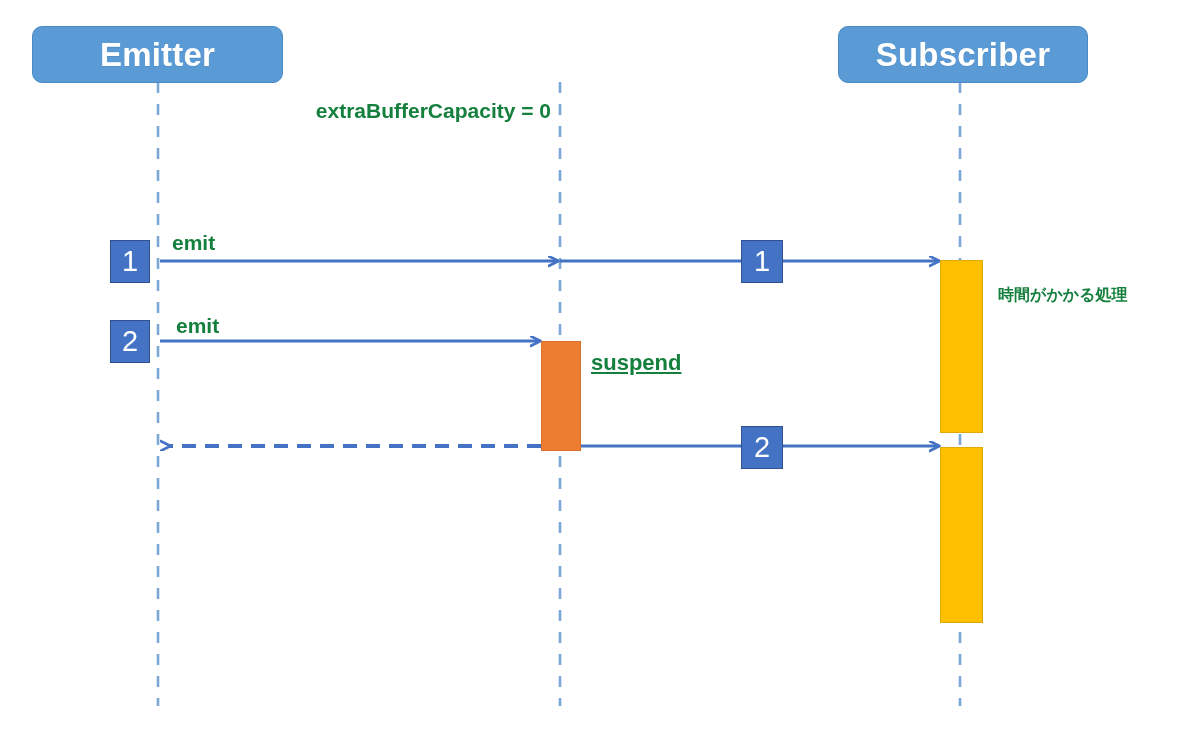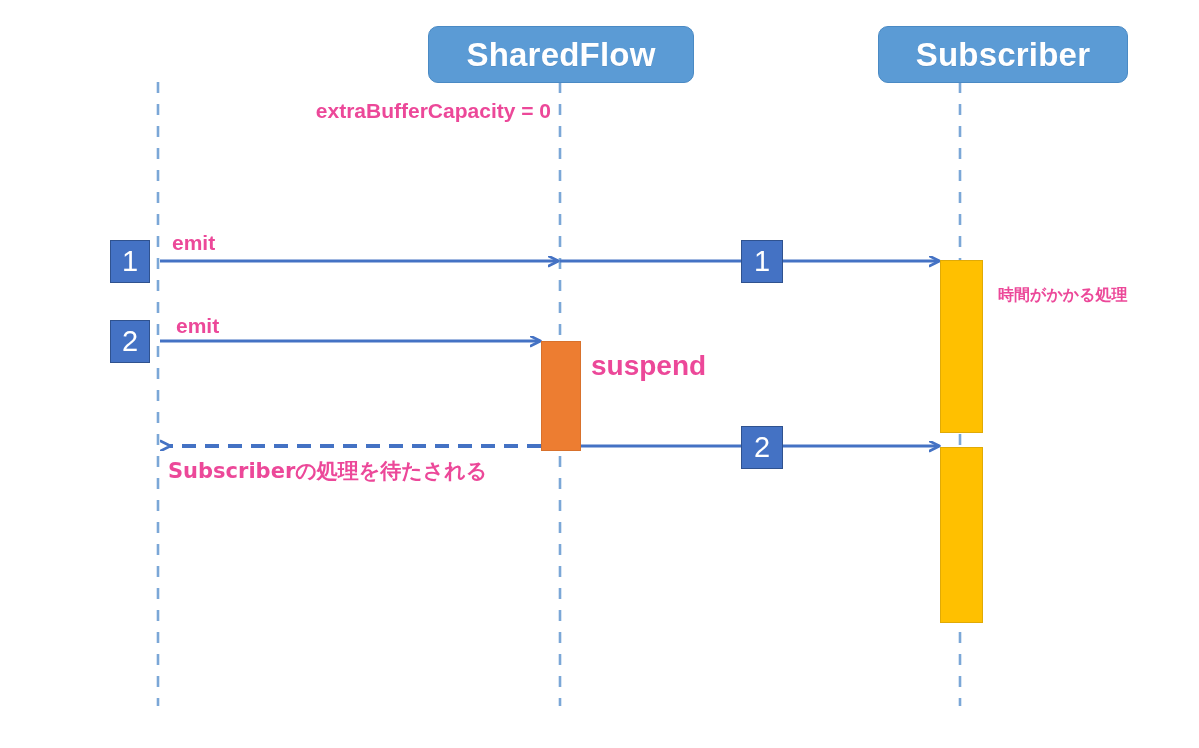--- a/index.html
+++ b/index.html
@@ -29,25 +29,25 @@
   .activation-yellow{
     position:absolute;box-sizing:border-box;
     background:#FFC000;border:1px solid #E0AA06;
   }
   .activation-orange{
     position:absolute;box-sizing:border-box;
     background:#ED7D31;border:1px solid #d8712c;
   }
 
   .note{
-    position:absolute;color:#ec4899;font-weight:bold;
+    position:absolute;color:#15803d;font-weight:bold;
     white-space:nowrap;line-height:1.1;
   }
   .note.jp{font-family:"DejaVu Sans","Liberation Sans",sans-serif;}
-  .note.sz22{font-size:28px;}
+  .note.sz22{font-size:22px;text-decoration:underline;}
   .note.sz21{font-size:21px;}
   .note.sz20{font-size:16px;}
   .note.right{transform:translateX(-100%);}
 </style>
 </head>
 <body>
 
 <div id="stage">
 
   <svg class="layer" viewBox="0 0 1199 748" xmlns="http://www.w3.org/2000/svg">
@@ -70,26 +70,26 @@
 
     <line x1="560" y1="261" x2="939" y2="261" stroke="#4472C4" stroke-width="2.8" marker-end="url(#arrowOpen)"></line>
 
     <line x1="160" y1="341" x2="540" y2="341" stroke="#4472C4" stroke-width="2.8" marker-end="url(#arrowOpen)"></line>
 
     <line x1="580" y1="446" x2="939" y2="446" stroke="#4472C4" stroke-width="2.8" marker-end="url(#arrowOpen)"></line>
 
     <line x1="541" y1="446" x2="170" y2="446" stroke="#4472C4" stroke-width="4" stroke-dasharray="14 9" marker-end="url(#arrowOpenLeft)"></line>
   </svg>
 
-
-  <div class="participant-box" style="left:428px;top:26px;width:266px;height:57px;">
-    <span>SharedFlow</span>
+  <div class="participant-box" style="left:32px;top:26px;width:251px;height:57px;">
+    <span>Emitter</span>
   </div>
 
-  <div class="participant-box" style="left:838px;top:26px;width:250px;height:57px;margin-left:40px;">
+
+  <div class="participant-box" style="left:838px;top:26px;width:250px;height:57px;">
     <span>Subscriber</span>
   </div>
 
   <div class="activation-yellow" style="left:940px;top:260px;width:43px;height:173px;"></div>
 
   <div class="activation-yellow" style="left:940px;top:447px;width:43px;height:176px;"></div>
 
   <div class="activation-orange" style="left:541px;top:341px;width:40px;height:110px;"></div>
 
   <div class="seq-badge" style="left:110px;top:240px;width:40px;height:43px;">
@@ -110,17 +110,16 @@
 
   <div class="note sz21 right" style="left:551px;top:99px;">extraBufferCapacity = 0</div>
 
   <div class="note sz21" style="left:172px;top:231px;">emit</div>
 
 
   <div class="note sz21" style="left:176px;top:314px;">emit</div>
 
   <div class="note sz22" style="left:591px;top:351px;">suspend</div>
 
-  <div class="note jp sz21" style="left:168px;top:460px;">Subscriberの処理を待たされる</div>
 
   <div class="note jp sz20" style="left:998px;top:286px;">時間がかかる処理</div>
 
 </div>
 
 </body></html>

